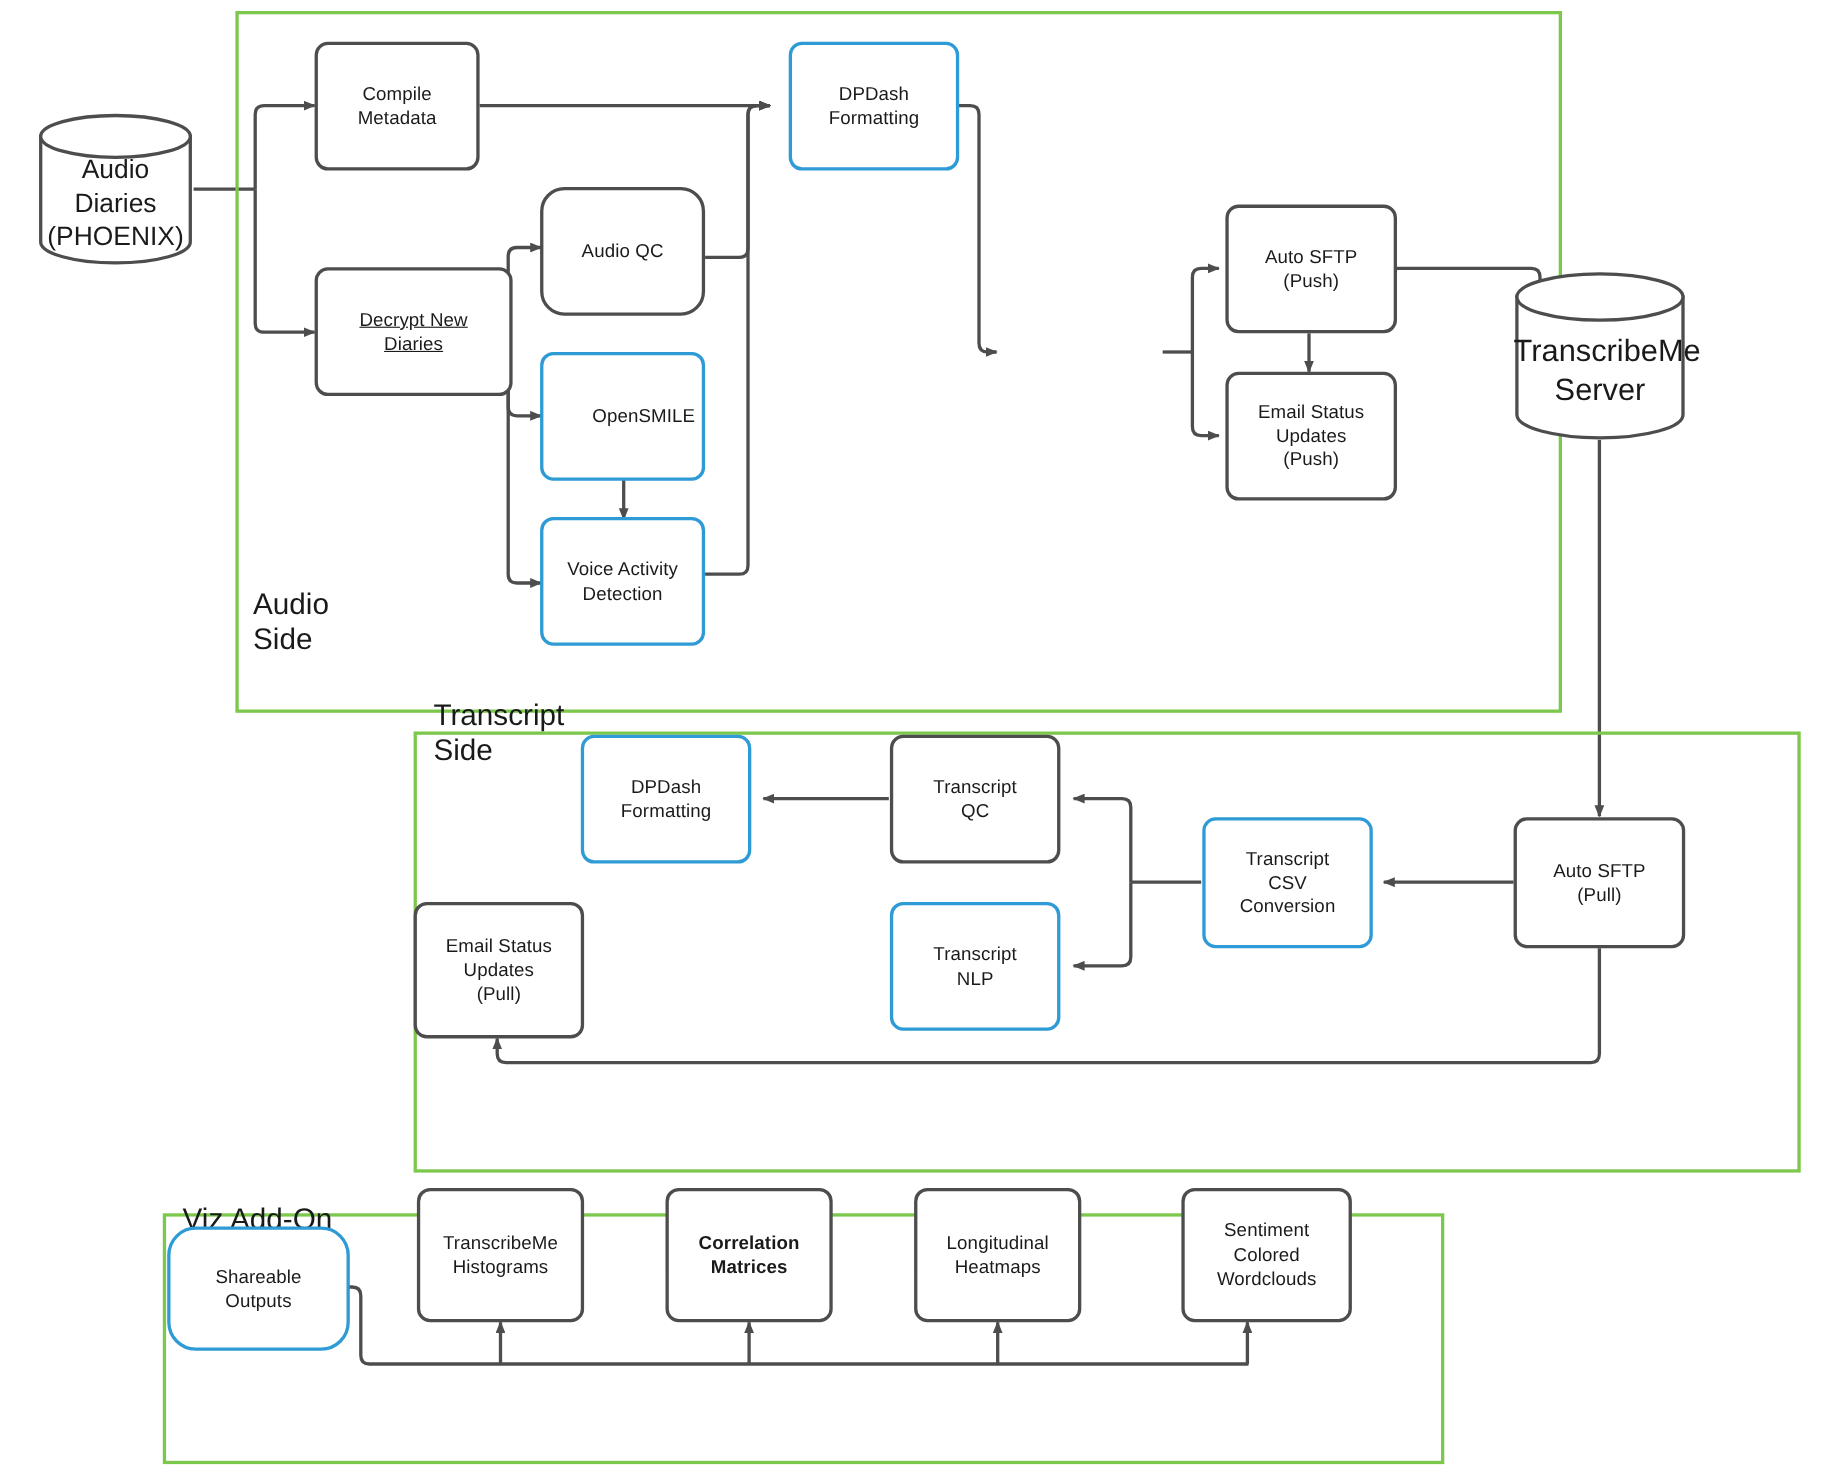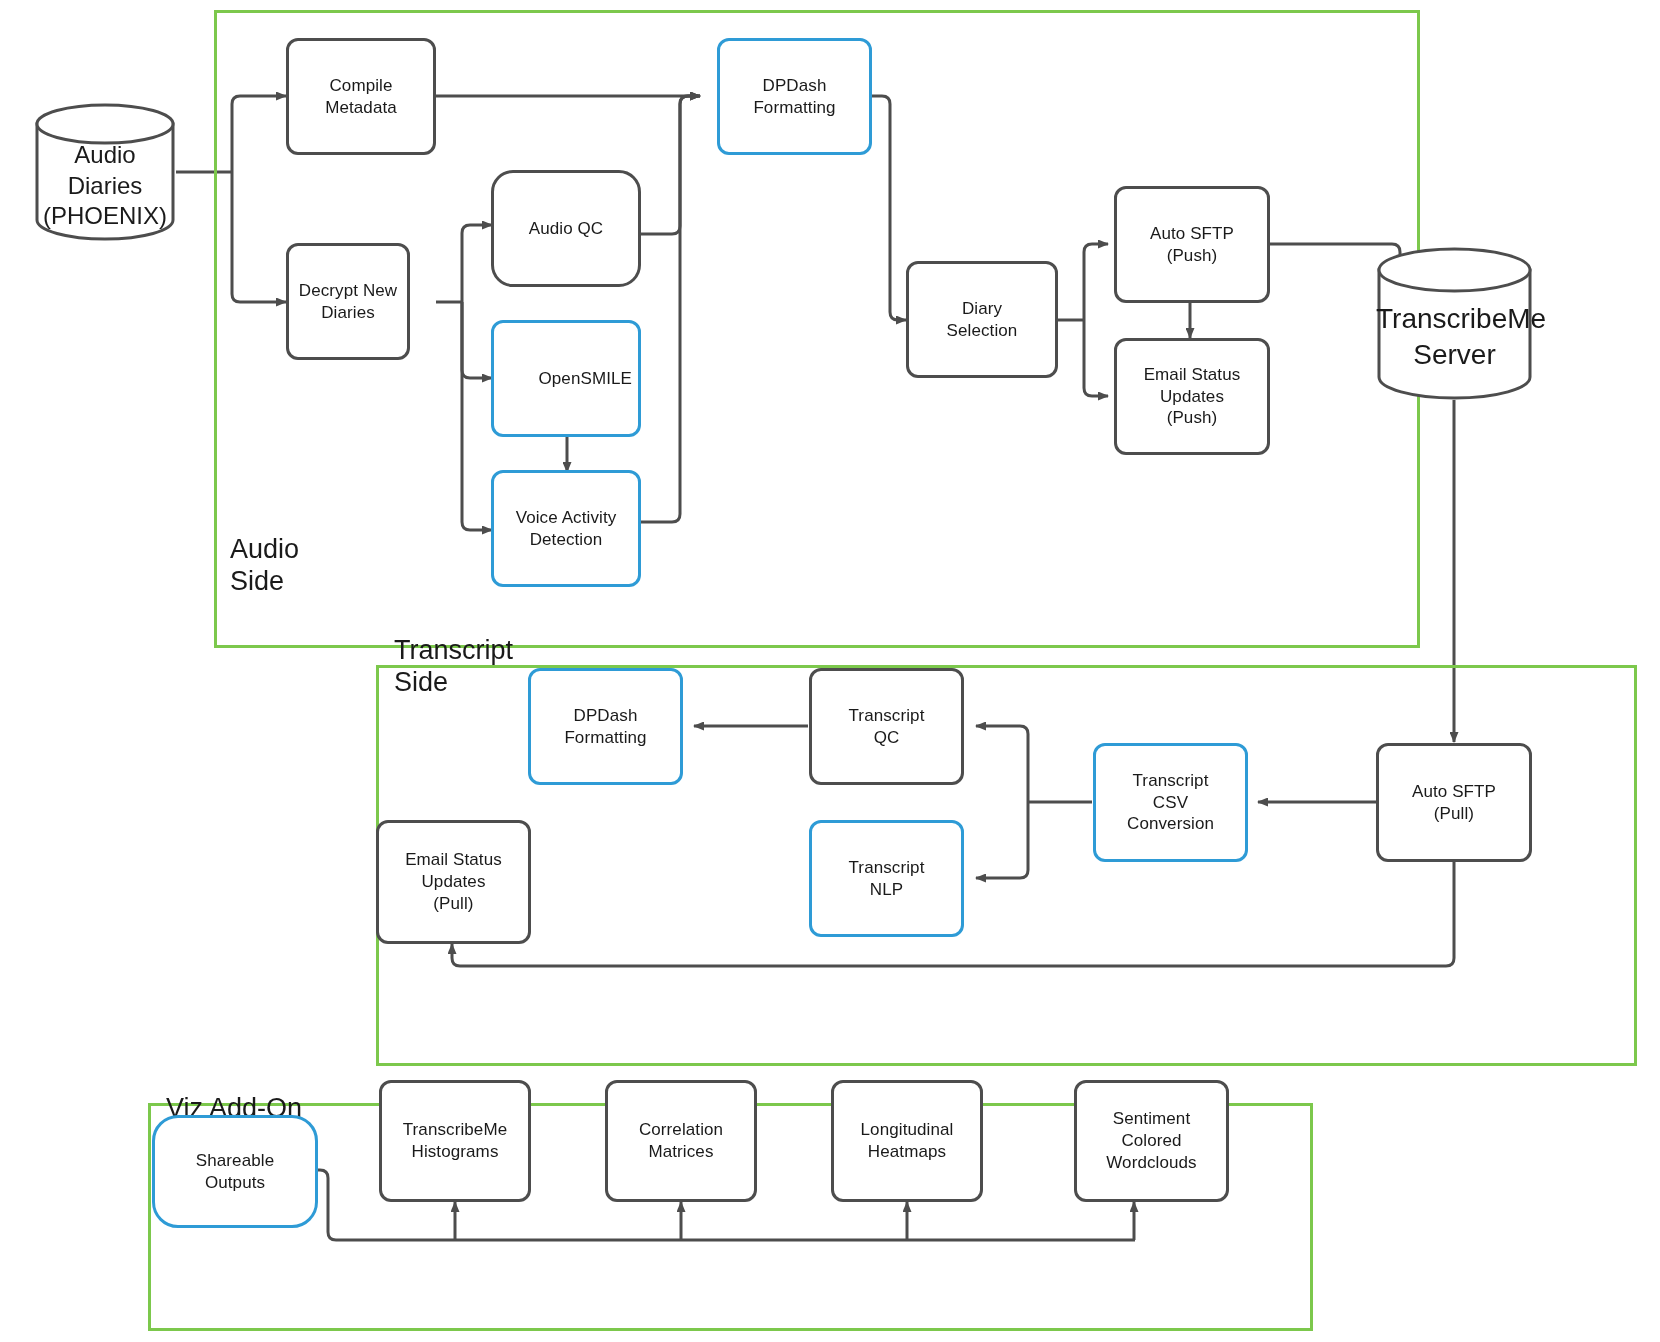--- a/index.html
+++ b/index.html
@@ -162,21 +162,21 @@
     </svg>
     <div class="cyl-text" style="top:55px; font-size:28px;">TranscribeMe
 Server</div>
   </div>
 
   <div class="node" style="left:286px; top:38px; width:150px; height:117px;">
     <span class="lbl">Compile
 Metadata</span>
   </div>
 
-  <div class="node" style="left:286px; top:243px; width:124px; height:117px;">
+  <div class="node" style="left:286px; top:243px; width:180px; height:117px;text-decoration:underline;">
     <span class="lbl">Decrypt New
 Diaries</span>
   </div>
 
   <div class="node" style="left:491px; top:170px; width:150px; height:117px;border-radius:22px;">
     <span class="lbl">Audio QC</span>
   </div>
 
   <div class="node blue" style="left:491px; top:320px; width:150px; height:117px;justify-content:flex-end;">
     <span class="lbl">OpenSMILE</span>
@@ -185,24 +185,20 @@
   <div class="node blue" style="left:491px; top:470px; width:150px; height:117px;">
     <span class="lbl">Voice Activity
 Detection</span>
   </div>
 
   <div class="node blue" style="left:717px; top:38px; width:155px; height:117px;">
     <span class="lbl">DPDash
 Formatting</span>
   </div>
 
-  <div class="node" style="left:906px; top:261px; width:152px; height:117px;">
-    <span class="lbl">Diary
-Selection</span>
-  </div>
 
   <div class="node" style="left:1114px; top:186px; width:156px; height:117px;">
     <span class="lbl">Auto SFTP
 (Push)</span>
   </div>
 
   <div class="node" style="left:1114px; top:338px; width:156px; height:117px;">
     <span class="lbl">Email Status
 Updates
 (Push)</span>
@@ -243,21 +239,21 @@
   <div class="node blue" style="left:152px; top:1115px; width:166px; height:113px;border-radius:26px;">
     <span class="lbl">Shareable
 Outputs</span>
   </div>
 
   <div class="node" style="left:379px; top:1080px; width:152px; height:122px;">
     <span class="lbl">TranscribeMe
 Histograms</span>
   </div>
 
-  <div class="node" style="left:605px; top:1080px; width:152px; height:122px;">
+  <div class="node" style="left:605px; top:1080px; width:152px; height:122px;font-weight:bold;">
     <span class="lbl">Correlation
 Matrices</span>
   </div>
 
   <div class="node" style="left:831px; top:1080px; width:152px; height:122px;">
     <span class="lbl">Longitudinal
 Heatmaps</span>
   </div>
 
   <div class="node" style="left:1057px; top:1080px; width:155px; height:122px;margin-left:17px;">

